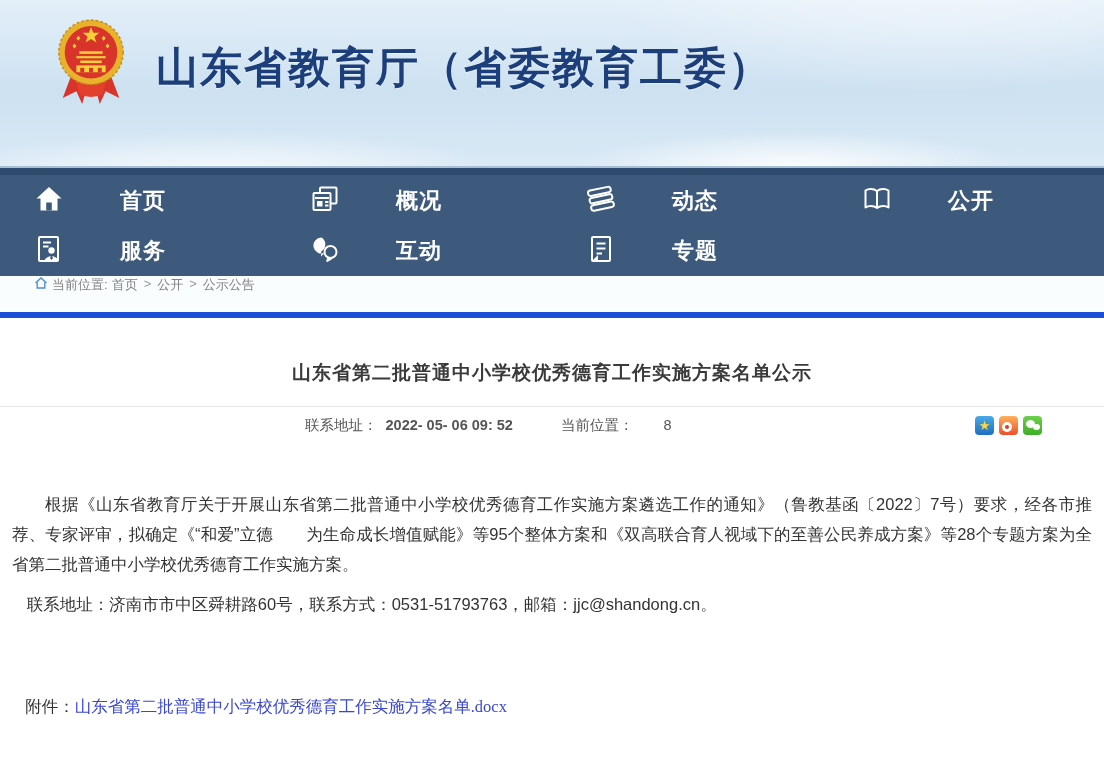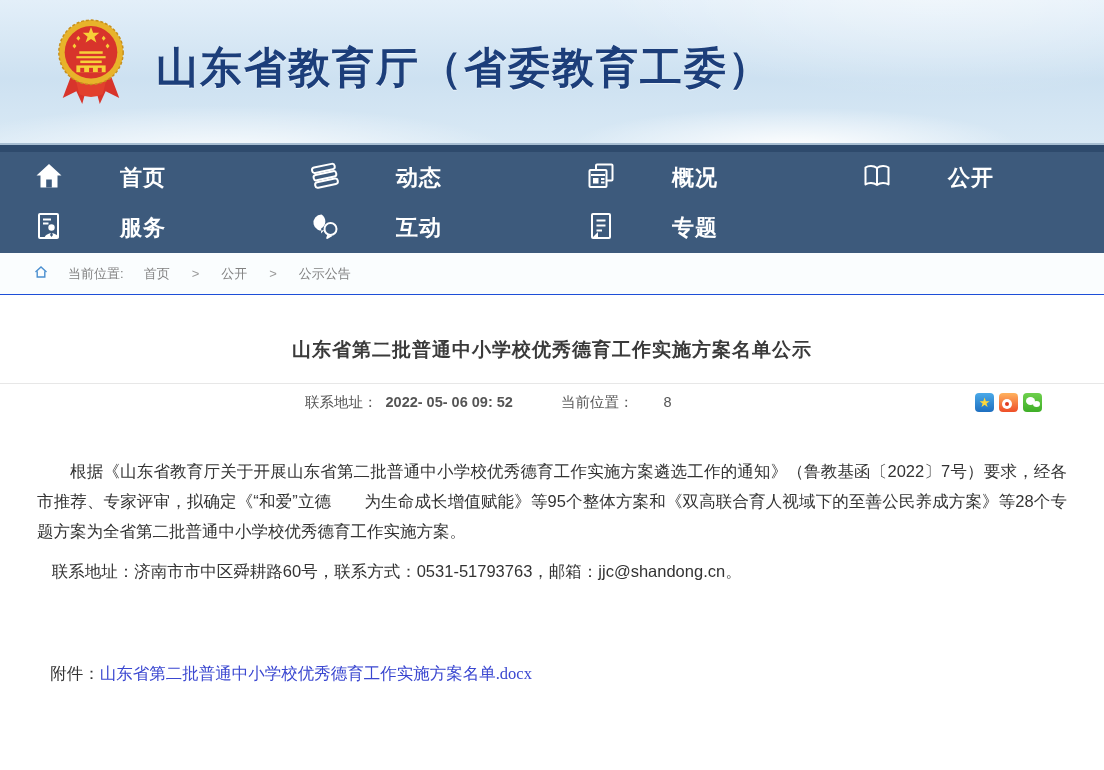--- a/index.html
+++ b/index.html
@@ -4,21 +4,21 @@
 <style>
   * { box-sizing: border-box; margin: 0; padding: 0; }
   html,body { width:1104px; height:770px; }
   body {
     font-family: "Liberation Sans", "DejaVu Sans", sans-serif;
     background:#ffffff; overflow:hidden; position:relative;
   }
 
   
   .header {
-    height:145px; position:relative;
+    height:168px; position:relative;
     background:
       radial-gradient(ellipse 320px 55px at 72% 102%, rgba(255,255,255,.95), rgba(255,255,255,0) 70%),
       radial-gradient(ellipse 420px 70px at 20% 108%, rgba(255,255,255,.85), rgba(255,255,255,0) 70%),
       radial-gradient(ellipse 500px 180px at 85% -20%, rgba(255,255,255,.55), rgba(255,255,255,0) 70%),
       linear-gradient(180deg,#e3eff9 0%, #cde1f1 55%, #d9e9f5 100%);
     border-bottom:2px solid #a8bed2;
   }
   .emblem { position:absolute; left:52px; top:16px; }
   .site-title {
     position:absolute; left:156px; top:40px;
@@ -36,23 +36,23 @@
   }
   .nav-item {
     display:flex; align-items:center; padding-left:34px; gap:56px;
     color:#fff; cursor:pointer;
   }
   .nav-item .label { font-size:22px; font-weight:bold; letter-spacing:1px; }
   .nav-item svg { flex:0 0 auto; }
 
   
   .breadcrumb {
-    height:42px; display:flex; align-items:center; gap:20px;
+    height:42px; display:flex; align-items:flex-start; gap:4px;
     padding-left:34px; font-size:13px; color:#828282;
-    background:#fafdfe; border-bottom:1px solid #1d4ed8;
+    background:#fafdfe; border-bottom:6px solid #1d4ed8;
   }
   .breadcrumb .crumb { cursor:pointer; }
   .breadcrumb .sep { color:#9a9a9a; padding:0 2px; }
 
   
   .article-title {
     margin-top:42px; text-align:center;
     font-size:19px; font-weight:bold; color:#3a3a3a; letter-spacing:1px;
   }
   .title-divider { margin-top:20px; border:0; border-top:1px solid #e7e7e7; }
@@ -77,21 +77,21 @@
     width:10px; height:10px; border-radius:50%; background:#fff; }
   .sicon.weibo::before { content:""; position:absolute; left:6px; top:9px;
     width:4px; height:4px; border-radius:50%; background:#e03a20; z-index:1; }
   .sicon.wechat { background:linear-gradient(180deg,#6ed04d,#3fae27); }
   .sicon.wechat::after { content:""; position:absolute; left:3px; top:4px;
     width:9px; height:8px; border-radius:50%; background:#fff; }
   .sicon.wechat::before { content:""; position:absolute; left:10px; top:8px;
     width:7px; height:6px; border-radius:50%; background:#fff; }
 
   .article-body {
-    margin-top:36px; padding:0 37px;
+    margin-top:46px; padding:0 12px;
     font-size:16.5px; color:#333; line-height:30px;
   }
   .para { text-indent:2em; margin-bottom:10px; text-align:justify; }
   .contact { text-indent:0.9em; margin-top:8px; }
   .attachment { margin-top:72px; text-indent:0.8em; font-size:16.5px; color:#333; }
   .attachment .att-link { color:#3a47d0; cursor:pointer;font-family:Liberation Serif, serif; }
 </style>
 </head>
 <body>
 
@@ -132,42 +132,42 @@
       <svg width="30" height="30" viewBox="0 0 30 30">
         <path d="M15 3 L27.5 14.5 H23.5 V26.5 H6.5 V14.5 H2.5 Z" fill="#fff"></path>
         <rect x="12.2" y="18.5" width="5.6" height="8" fill="#3d5a7c"></rect>
       </svg>
     </span>
     <span class="label">首页</span>
   </div>
 
   <div class="nav-item">
     <span>
+      <svg width="30" height="30" viewBox="0 0 30 30" fill="none" stroke="#fff" stroke-width="2">
+        <rect x="10" y="3.5" width="16.5" height="16" rx="1"></rect>
+        <rect x="3.5" y="9" width="17" height="17" rx="1" fill="#3d5a7c"></rect>
+        <path d="M5 14 H19"></path>
+        <rect x="7" y="17" width="5.5" height="5.5" fill="#fff" stroke="none"></rect>
+        <path d="M15 18 h3.5 M15 21.5 h3.5"></path>
+      </svg>
+    </span>
+    <span class="label">概况</span>
+  </div>
+
+  <div class="nav-item">
+    <span>
       <svg width="30" height="30" viewBox="0 0 30 30" fill="none" stroke="#fff" stroke-width="2" stroke-linejoin="round">
         <g transform="rotate(-12 15 15)">
           <rect x="3.5" y="4.5" width="23" height="5.5" rx="2.5"></rect>
           <rect x="3.5" y="12" width="23" height="5.5" rx="2.5"></rect>
           <rect x="3.5" y="19.5" width="23" height="5.5" rx="2.5"></rect>
         </g>
       </svg>
     </span>
     <span class="label">动态</span>
-  </div>
-
-  <div class="nav-item">
-    <span>
-      <svg width="30" height="30" viewBox="0 0 30 30" fill="none" stroke="#fff" stroke-width="2">
-        <rect x="10" y="3.5" width="16.5" height="16" rx="1"></rect>
-        <rect x="3.5" y="9" width="17" height="17" rx="1" fill="#3d5a7c"></rect>
-        <path d="M5 14 H19"></path>
-        <rect x="7" y="17" width="5.5" height="5.5" fill="#fff" stroke="none"></rect>
-        <path d="M15 18 h3.5 M15 21.5 h3.5"></path>
-      </svg>
-    </span>
-    <span class="label">概况</span>
   </div>
 
   <div class="nav-item">
     <span>
       <svg width="30" height="30" viewBox="0 0 30 30" fill="none" stroke="#fff" stroke-width="2" stroke-linejoin="round">
         <path d="M15 7 C11.5 4.5 6.5 4.5 3.5 6.5 V23.5 C6.5 21.5 11.5 21.5 15 24 C18.5 21.5 23.5 21.5 26.5 23.5 V6.5 C23.5 4.5 18.5 4.5 15 7 Z"></path>
         <path d="M15 7 V24"></path>
       </svg>
     </span>
     <span class="label">公开</span>

